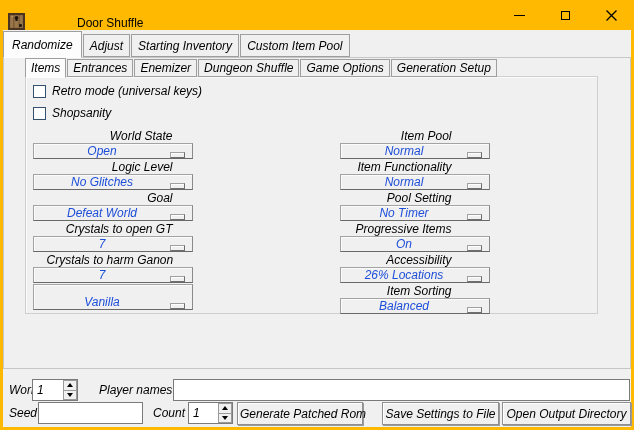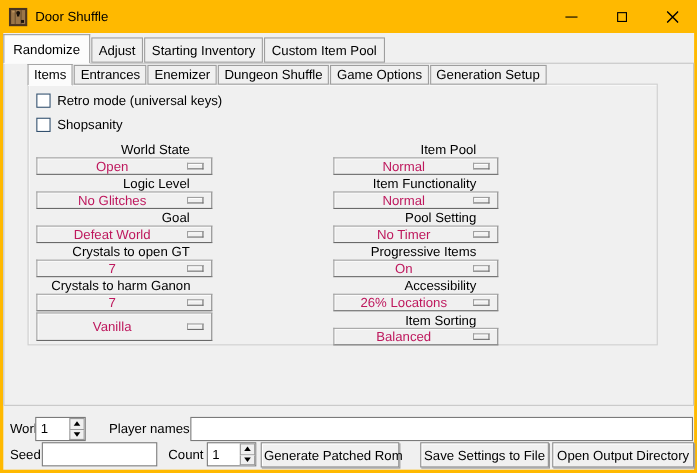--- a/index.html
+++ b/index.html
@@ -7,32 +7,32 @@
   body {
     font-family: "Liberation Sans", "DejaVu Sans", sans-serif;
     font-size: 12px; color: #000; position: relative; background: #fff;
     overflow: hidden;
   }
   .window { position: absolute; left: 0; top: 0; width: 634px; height: 430px;
     background: var(--accent, #ffb900); }
 
   
   .titlebar { position: absolute; left: 0; top: 0; width: 100%; height: 30px;
-    display: flex; align-items: center; }
+    display: flex; align-items: flex-end; gap: 45px; }
   .title-icon { margin-left: 8px; width: 17px; height: 17px; flex: 0 0 auto; }
   .title-text { margin-left: 7px; font-size: 12px; white-space: nowrap; }
   .caption { margin-left: auto; display: flex; height: 100%; }
   .cap-btn { width: 46px; height: 100%; display: flex; align-items: center;
     justify-content: center; cursor: default; }
   .glyph-min { width: 11px; height: 1px; background: #000; }
   .glyph-max { width: 9px; height: 9px; border: 1px solid #000; }
 
   
   .client { position: absolute; left: 3px; top: 30px; width: 628px; height: 397px;
-    background: var(--content_bg, #f0f0f0); }
+    background: var(--content_bg, #f0f0f0); font-style: italic; }
 
   
   .tabs { position: absolute; display: flex; align-items: flex-end; }
   .tabs-main { left: 0; top: 1px; z-index: 5; }
   .tab { height: 23px; padding: 0 6px; display: flex; align-items: center;
     background: #f0f0f0; border: 1px solid #9e9e9e; margin-right: 1px;
     white-space: nowrap; cursor: default; }
   .tabs-main .tab.selected { height: 27px; background: #fcfcfc;
     border-bottom-color: #fcfcfc; margin-bottom: -1px; z-index: 6; padding: 0 8px; }
   .tabs-sub { left: 22px; top: 28px; z-index: 4; }
@@ -51,27 +51,27 @@
   .check-row { position: absolute; left: 7px; display: flex; align-items: center;
     height: 14px; }
   .checkbox { width: 13px; height: 13px; background: #fff;
     border: 1px solid #33506e; margin-right: 6px; flex: 0 0 auto; }
 
   
   .opt-row { position: absolute; height: 26px; display: flex; align-items: center; flex-direction: column; }
   .opt-label { display: inline-block; text-align: right; white-space: nowrap; }
   .col-l .opt-label { width: 126px; margin-right: 7px; }
   .col-r .opt-label { width: 126px; margin-right: 16px; }
-  .opt-menu { display: flex; align-items: center; height: 26px;
+  .opt-menu { display: flex; align-items: flex-end; height: 26px;
     background: #f0f0f0; border: 1px solid #a3a3a3;
     border-right-color: #8a8a8a; border-bottom-color: #696969;
     box-shadow: inset 1px 1px 0 #fbfbfb; cursor: default;
-    font: inherit; color: #be185d; padding: 0; }
+    font: inherit; color: #1d4ed8; padding: 0; }
   .col-l .opt-menu { width: 160px; }
-  .col-r .opt-menu { width: 150px; }
+  .col-r .opt-menu { width: 150px; margin-left: 37px; }
   .opt-value { flex: 1; text-align: center; white-space: nowrap; }
   .menu-indicator { width: 15px; height: 6px; margin-right: 7px; flex: 0 0 auto;
     background: #f0f0f0; border: 1px solid #a0a0a0;
     border-bottom-color: #6e6e6e; border-right-color: #6e6e6e;
     box-shadow: inset 1px 1px 0 #fdfdfd; }
 
   
   .b-label { position: absolute; line-height: 22px; white-space: nowrap; }
   .entry { position: absolute; height: 22px; background: #fff;
     border: 1px solid #7a7a7a; font: inherit; padding: 0 4px; }

